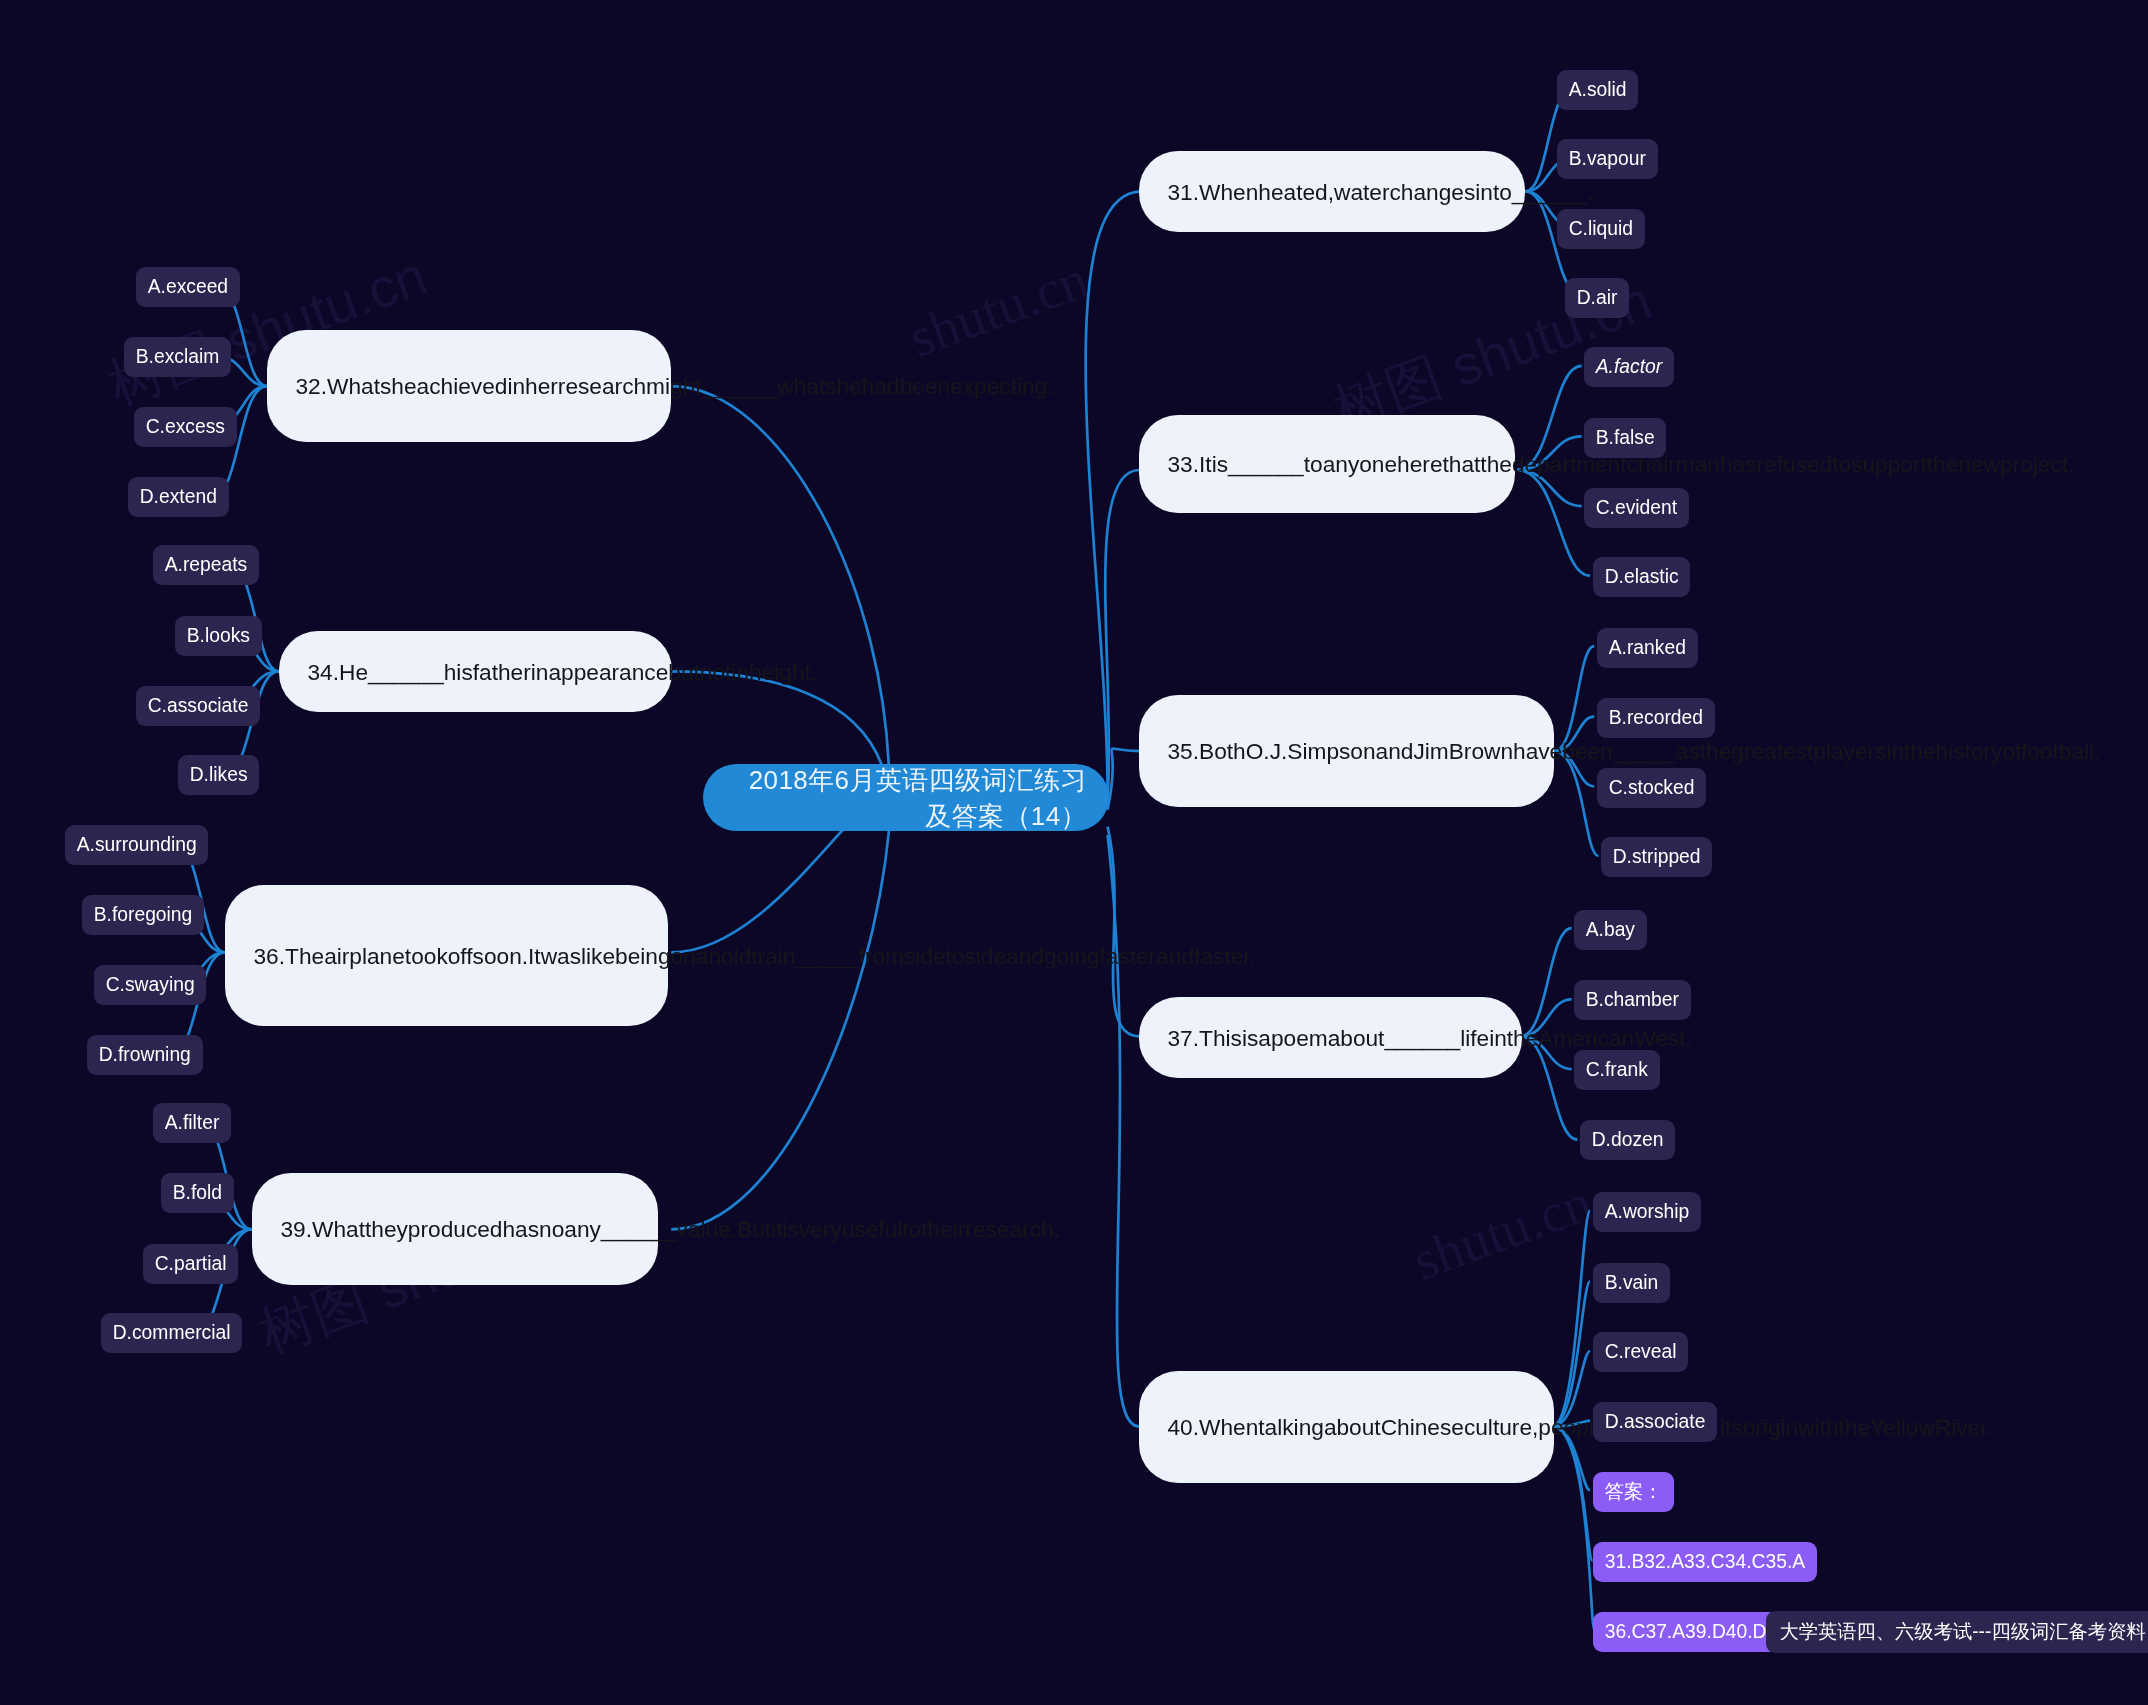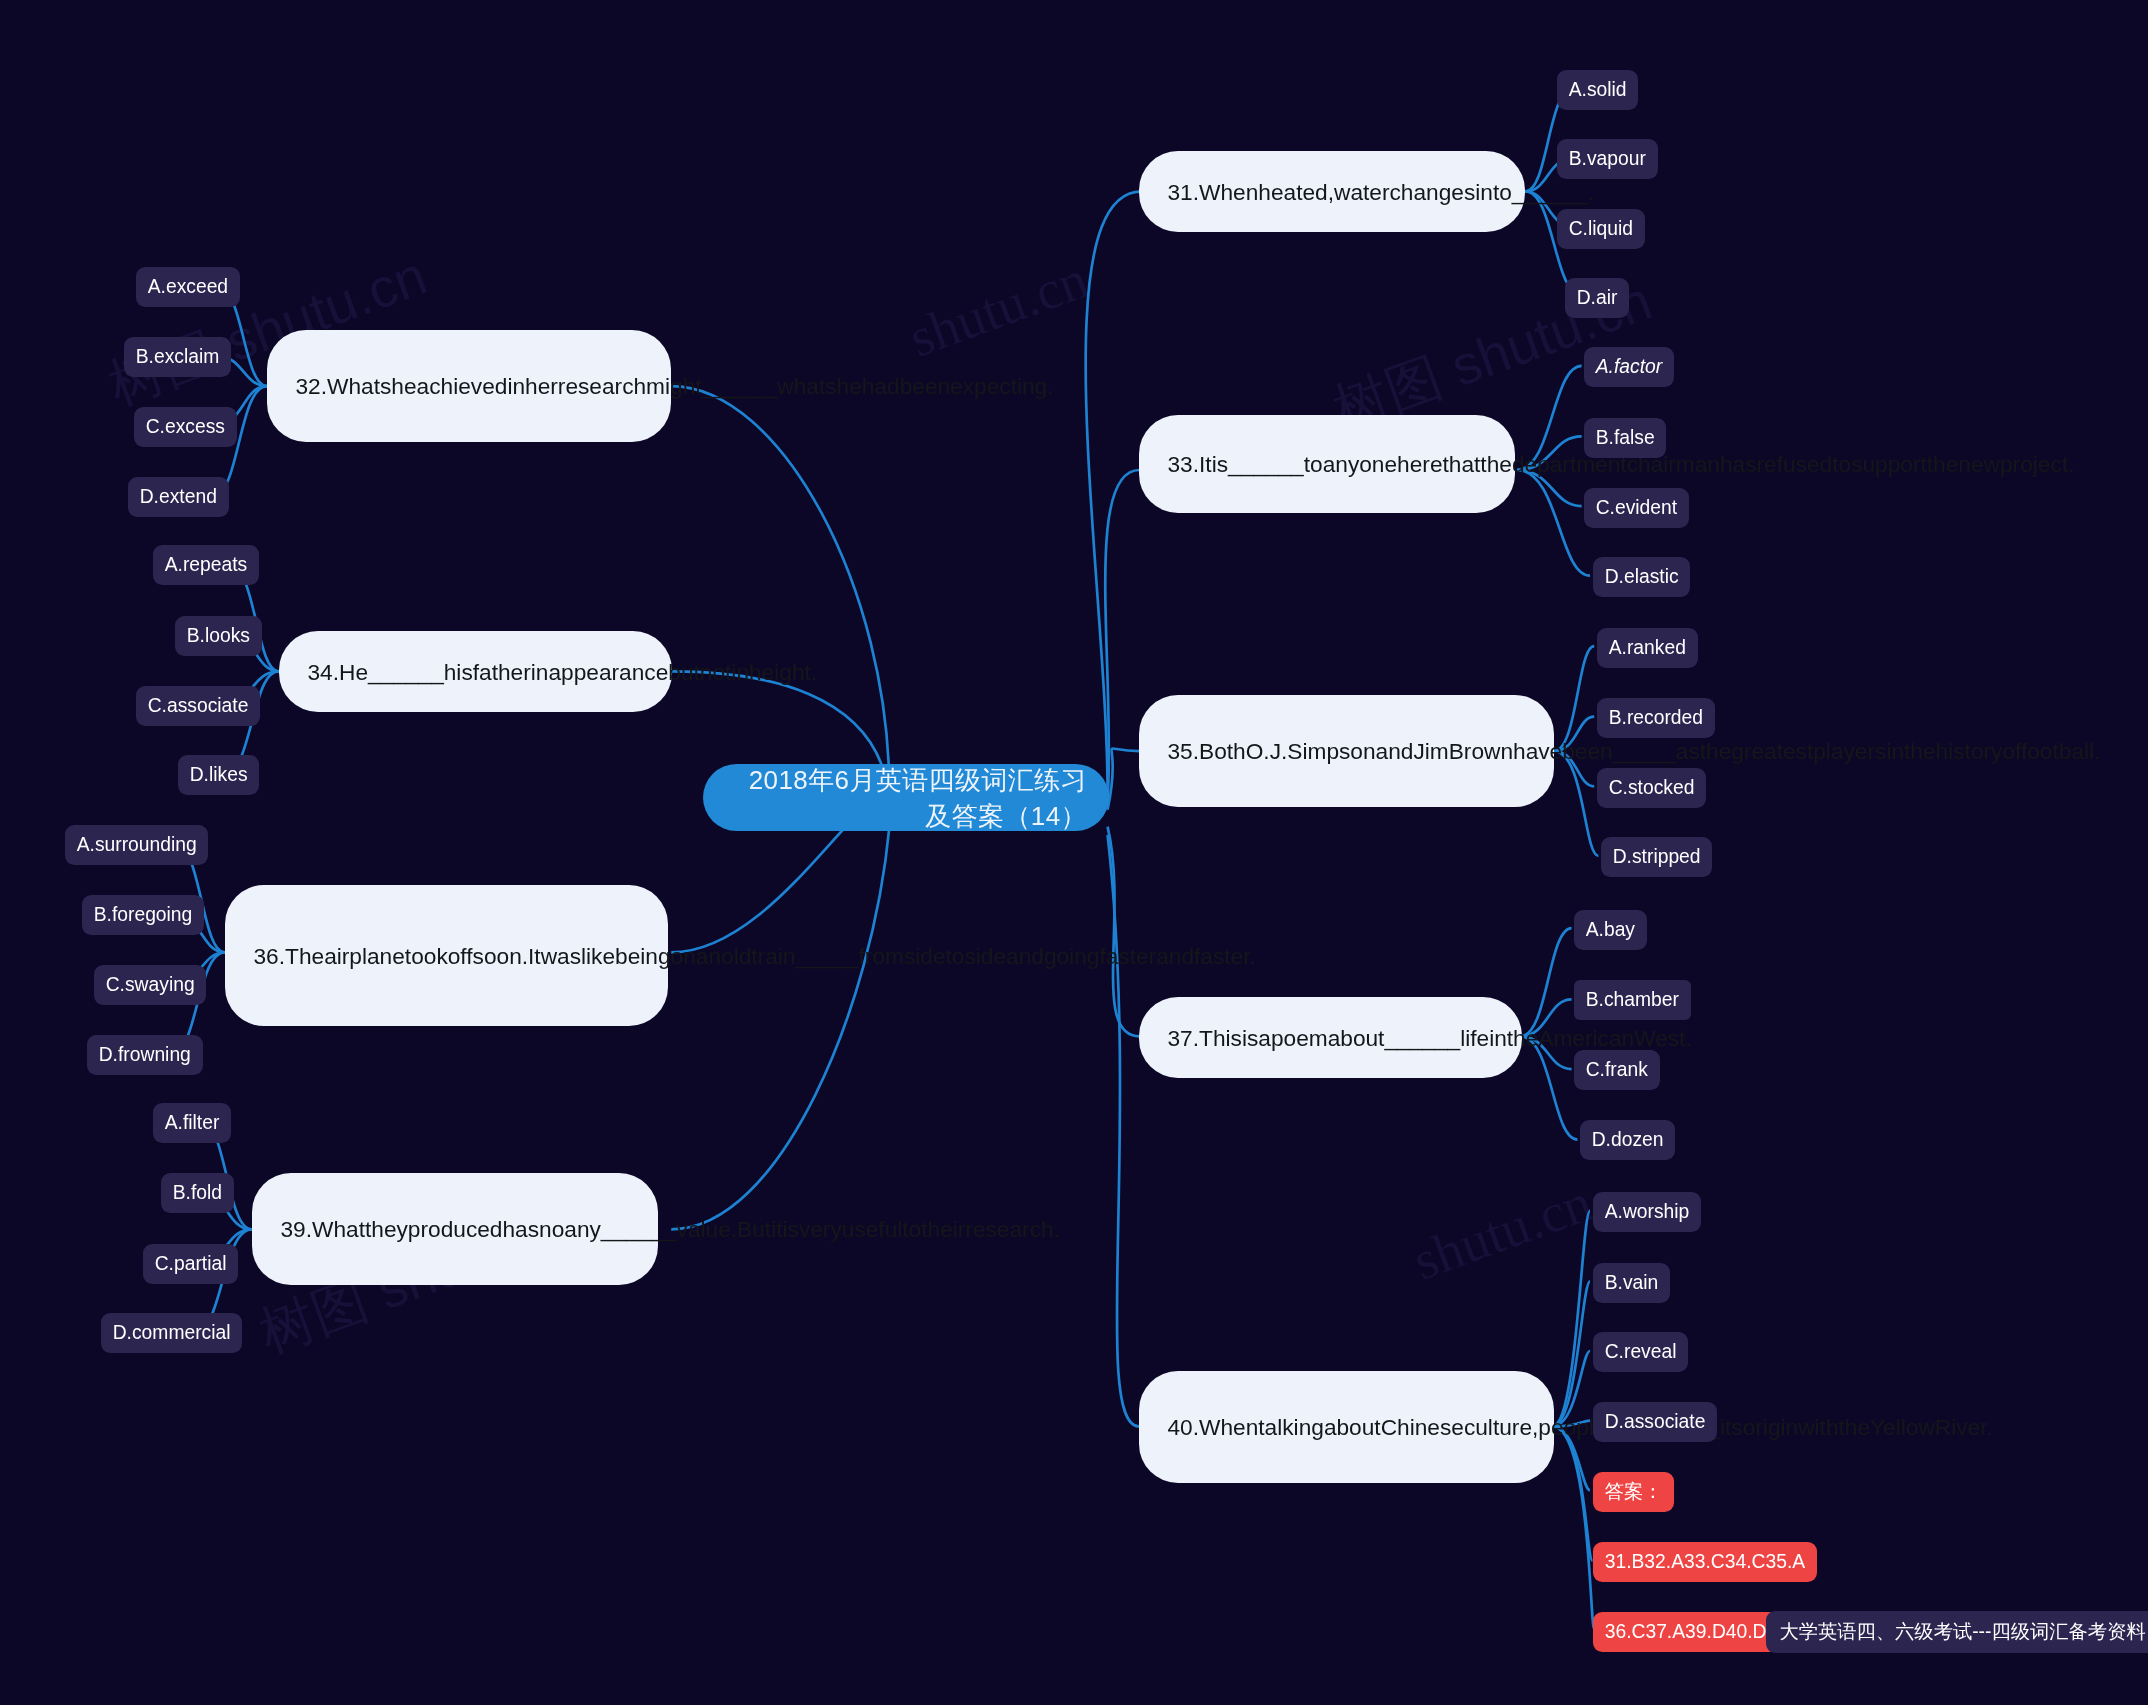--- a/index.html
+++ b/index.html
@@ -81,21 +81,21 @@
     border-radius: 9.2px;
     font-size: 19.3px;
     line-height: 25px;
     padding: 6.7px 11.7px 8.4px 11.7px;
     white-space: nowrap;
     display: inline-flex;
     align-items: center;
   }
 
   .ans-node {
-    background: #ef4444;
+    background: #8b5cf6;
     color: #ffffff;
     border-radius: 9.2px;
     font-size: 19.3px;
     line-height: 25px;
     padding: 6.7px 11.7px 8.4px 11.7px;
     white-space: nowrap;
     display: inline-flex;
     align-items: center;
   }
 
@@ -238,21 +238,21 @@
   <div class="node opt-node" style="left:1601px; top:837px;">
     <span>D.stripped</span>
     </div>
 
   <div class="node q-node" style="left:1139px; top:997px; width:383px; height:81px;">
     <span class="txt">37.Thisisapoemabout______lifeintheAmericanWest.</span>
   </div>
   <div class="node opt-node" style="left:1574px; top:910px;">
     <span>A.bay</span>
     </div>
-  <div class="node opt-node" style="left:1574px; top:980px;border-radius:6px;">
+  <div class="node opt-node" style="left:1574px; top:980px;">
     <span>B.chamber</span>
     </div>
   <div class="node opt-node" style="left:1574px; top:1050px;">
     <span>C.frank</span>
     </div>
   <div class="node opt-node" style="left:1580px; top:1120px;">
     <span>D.dozen</span>
     </div>
 
   <div class="node q-node" style="left:1139px; top:1371px; width:415px; height:112px;">

